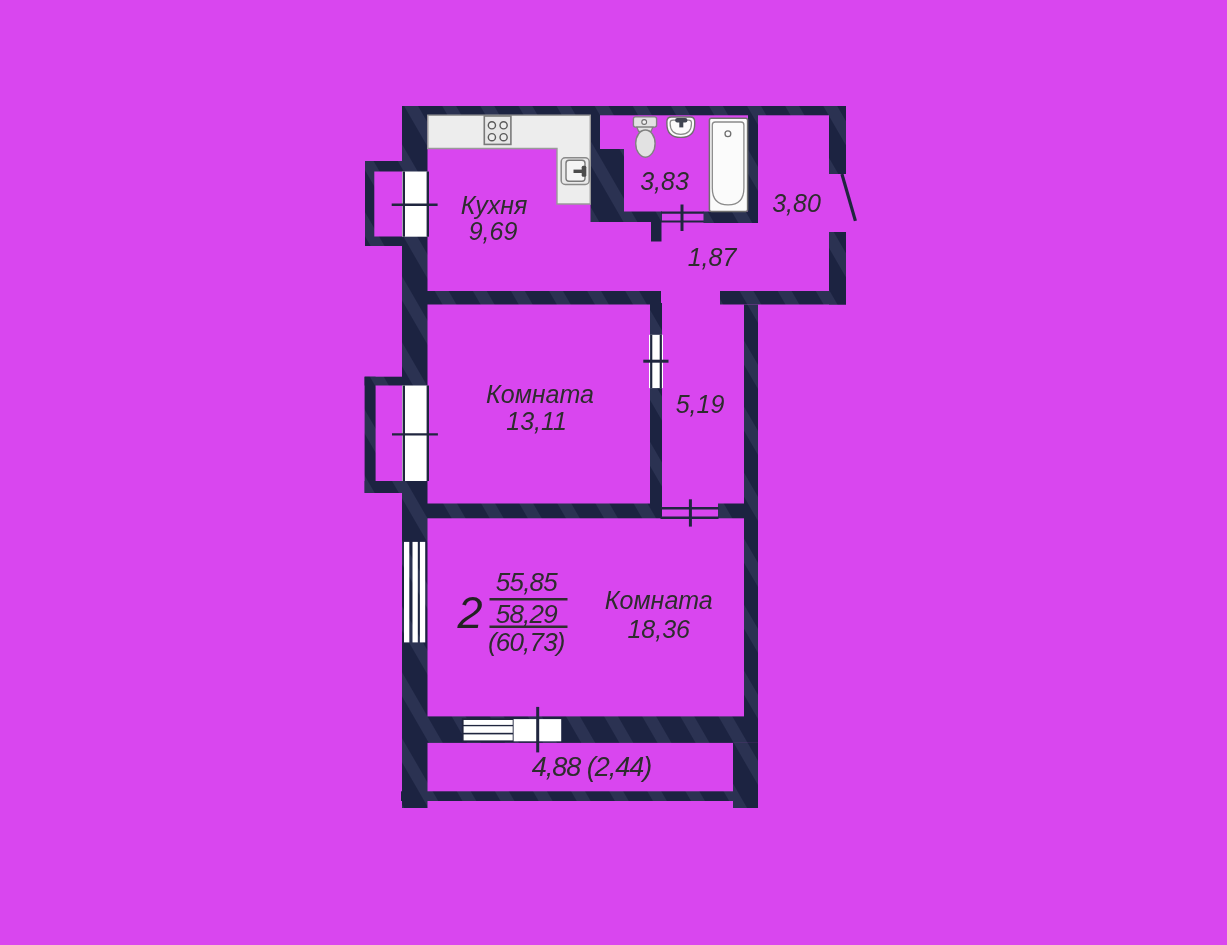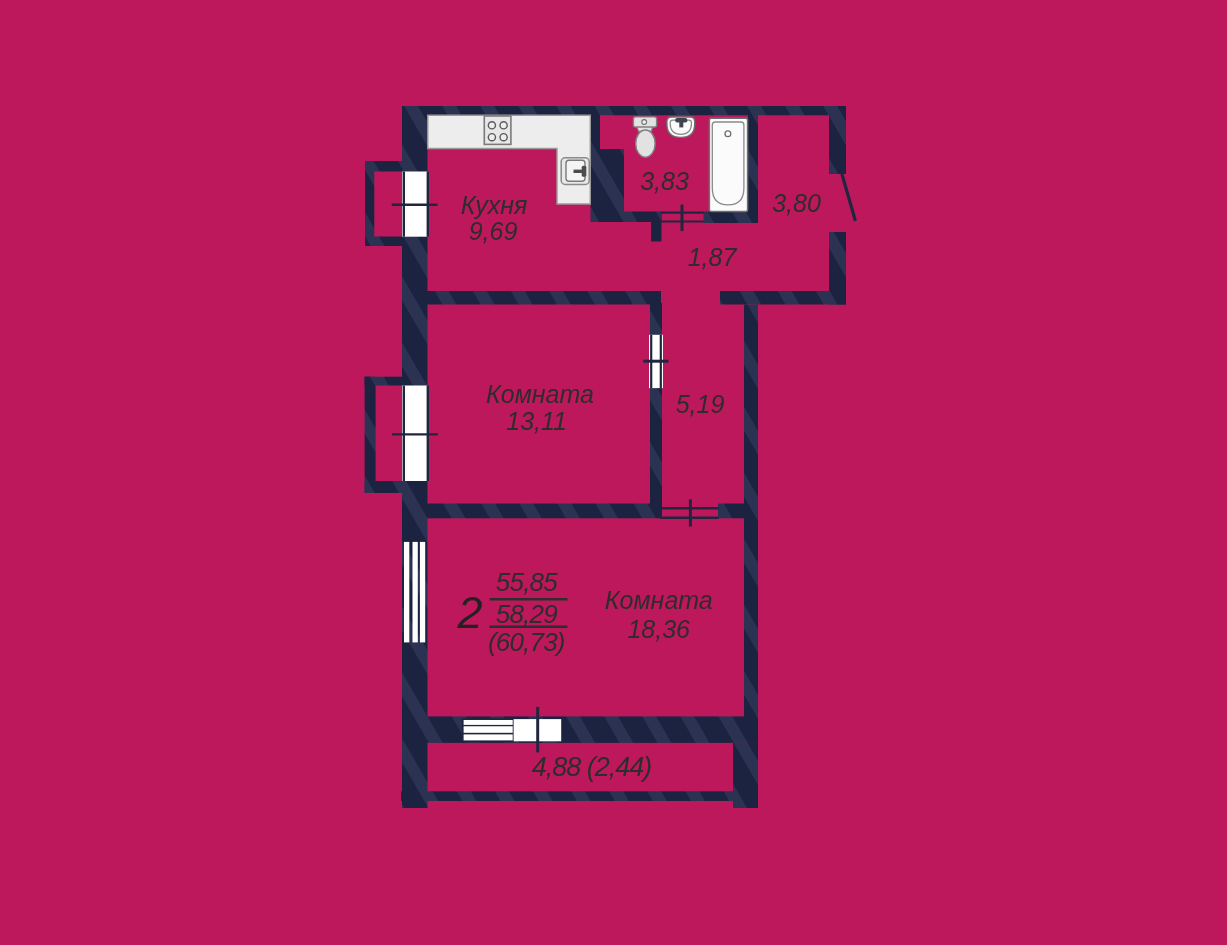--- a/index.html
+++ b/index.html
@@ -1,16 +1,16 @@
 <!DOCTYPE html>
 <html><head>
 <meta charset="utf-8">
 <style>
 html,body{margin:0;padding:0;background:#ffffff;}
-.page{position:relative;width:1227px;height:945px;background:#be185d;overflow:hidden;
+.page{position:relative;width:1227px;height:945px;background:#d946ef;overflow:hidden;
 font-family:"Liberation Sans",sans-serif;text-align:right;}
 svg{position:absolute;left:0;top:0;}
 </style>
 </head>
 <body>
 <div class="page">
 <svg width="1227" height="945" viewBox="0 0 1227 945">
 <defs>
 <pattern id="wallhatch" patternUnits="userSpaceOnUse" width="33" height="33" patternTransform="rotate(-30)">
 <rect width="33" height="33" fill="#1c2341"></rect>

